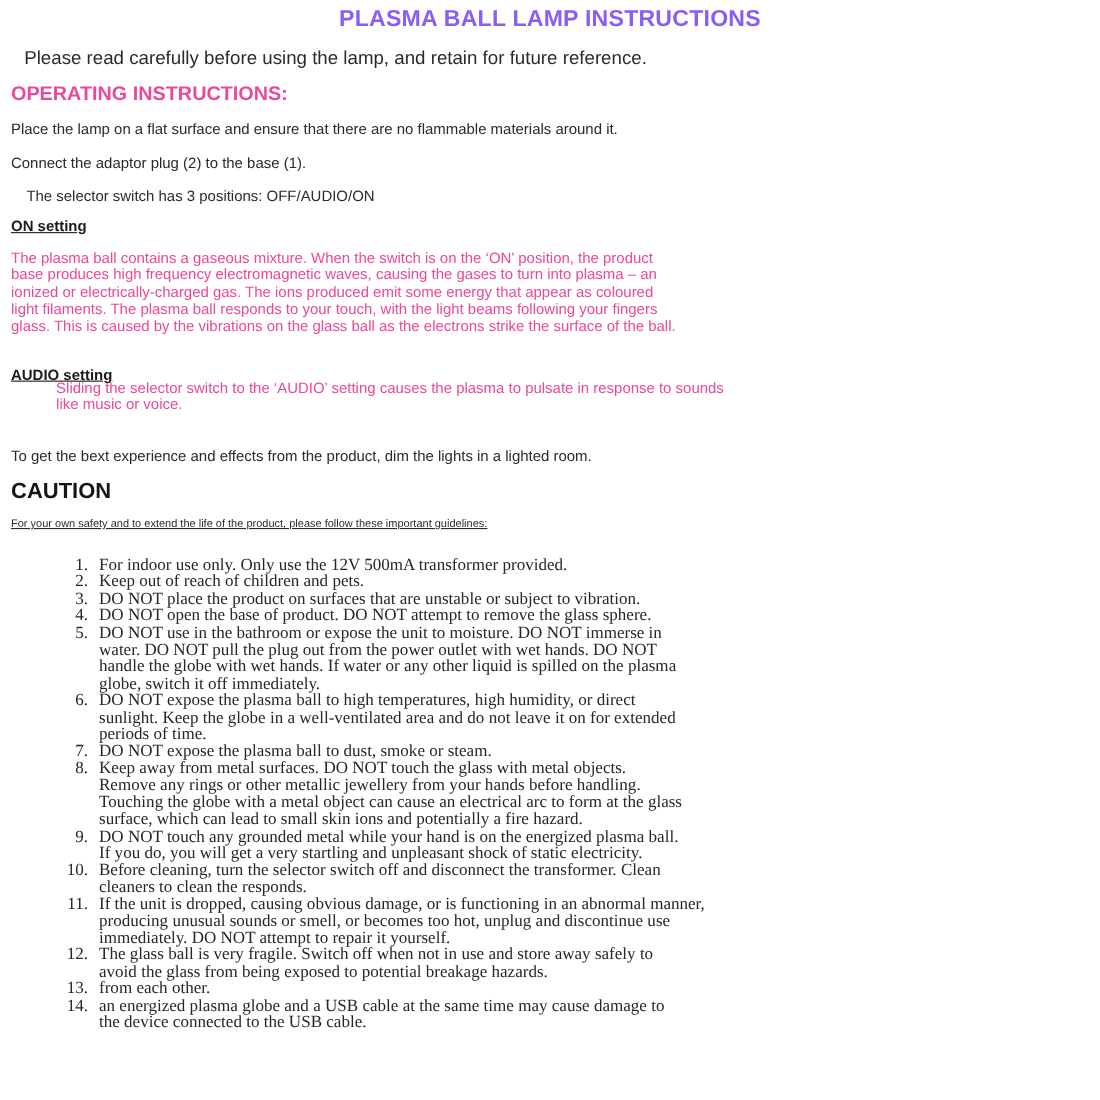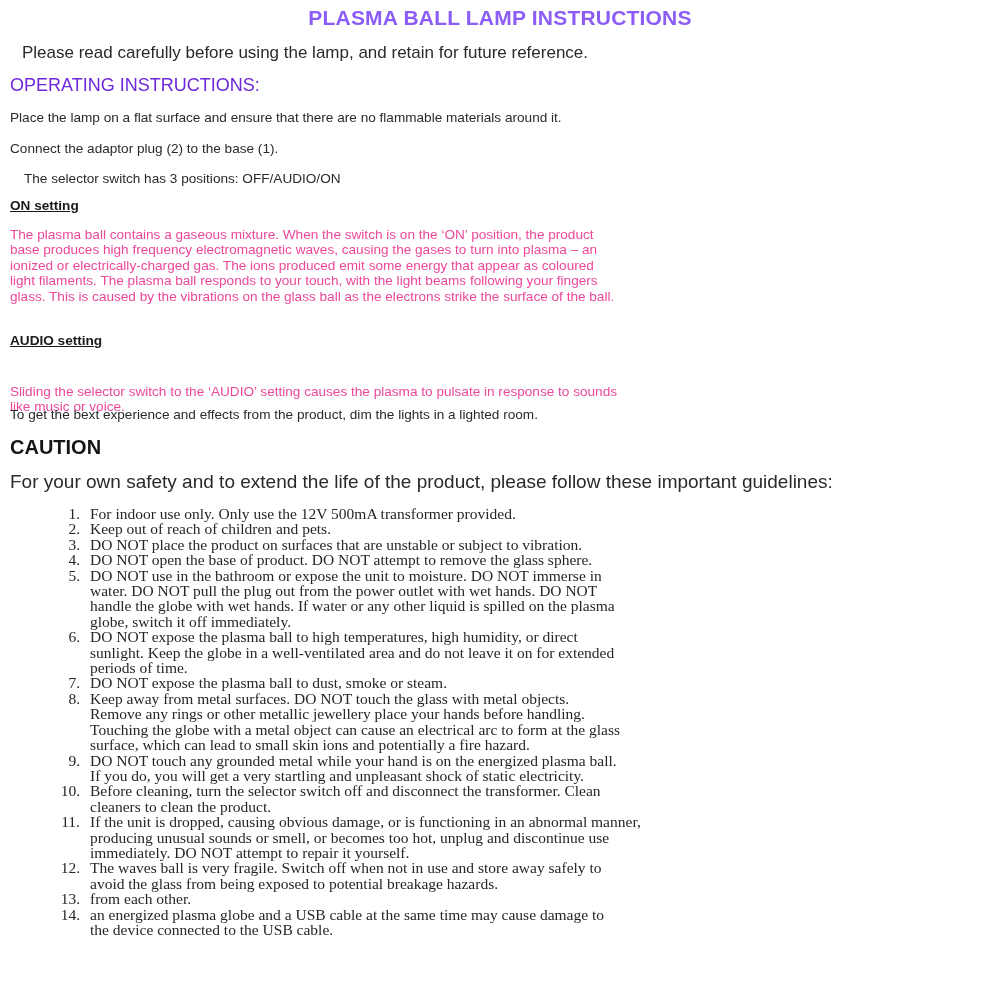--- a/index.html
+++ b/index.html
@@ -4,21 +4,21 @@
 <style>
   html, body { margin: 0; padding: 0; background: #ffffff; }
   body { width: 1000px; height: 1000px; overflow: hidden; position: relative; color: #1a1a1a; }
   .doc { position: absolute; left: 0; top: 0; width: 1000px; height: 1000px; }
   .sans { font-family: "Liberation Sans", "DejaVu Sans", sans-serif; }
   .serif { font-family: "Liberation Serif", "DejaVu Serif", serif; }
   .abs { position: absolute; white-space: nowrap; }
 
   .title { top: 6px; left: 0; width: 1000px; text-align: center; font-size: 21px; font-weight: bold; letter-spacing: 0.2px; color: #8b5cf6; }
   .intro { top: 43px; left: 10px; font-size: 17px; color: #2a2a2a; margin-left: 12px; }
-  .h2 { font-size: 18px; font-weight: normal; color: #6d28d9; text-align: right; }
+  .h2 { font-size: 18px; font-weight: bold; color: #ec4899; text-align: right; }
   .p { font-size: 13.6px; color: #2a2a2a; }
   .sub { font-size: 13.6px; font-weight: bold; text-decoration: underline; color: #1a1a1a; }
   .para { position: absolute; left: 10px; font-size: 13.6px; line-height: 15.4px; color: #ec4899; }
   .para span { display: block; white-space: nowrap; }
   .caution { top: 436px; left: 10px; font-size: 20px; font-weight: bold; color: #151515; }
 
   .list { position: absolute; left: 48px; top: 506px; width: 950px; font-size: 15.5px; line-height: 15.4px; color: #262626; }
   .li { position: relative; padding-left: 42px; }
   .li .num { position: absolute; left: 0; width: 32px; text-align: right; }
   .li .line { display: block; white-space: nowrap; }
@@ -39,28 +39,28 @@
   <div class="abs sans sub" style="top:198px;left:10px;">ON setting</div>
   <div class="para sans" style="top:227px;">
     <span>The plasma ball contains a gaseous mixture.  When the switch is on the ‘ON’ position, the product</span>
     <span>base produces high frequency electromagnetic waves, causing the gases to turn into plasma – an</span>
     <span>ionized or electrically-charged gas.  The ions produced emit some energy that appear as coloured</span>
     <span>light filaments.  The plasma ball responds to your touch, with the light beams following your fingers</span>
     <span>glass.  This is caused by the vibrations on the glass ball as the electrons strike the surface of the ball.</span>
   </div>
 
   <div class="abs sans sub" style="top:333px;left:10px;">AUDIO setting</div>
-  <div class="para sans" style="top:384px;">
+  <div class="para sans" style="top:345px;margin-left:41px;">
     <span>Sliding the selector switch to the ‘AUDIO’ setting causes the plasma to pulsate in response to sounds</span>
     <span>like music or voice.</span>
   </div>
   <div class="abs sans p" style="top:407px;left:10px;">To get the bext experience and effects from the product, dim the lights in a lighted room.</div>
 
   <div class="abs sans caution">CAUTION</div>
-  <div class="abs sans p" style="top:471px;left:10px;font-size:19px;">For your own safety and to extend the life of the product, please follow these important guidelines:</div>
+  <div class="abs sans p" style="top:471px;left:10px;font-size:10px;text-decoration:underline;">For your own safety and to extend the life of the product, please follow these important guidelines:</div>
 
   <div class="list serif">
     <div class="li">
       <span class="num">1.</span>
       <span class="line">For indoor use only.  Only use the 12V 500mA transformer provided.</span>
     </div>
     <div class="li">
       <span class="num">2.</span>
       <span class="line">Keep out of reach of children and pets.</span>
     </div>
@@ -85,43 +85,43 @@
       <span class="line">sunlight.  Keep the globe in a well-ventilated area and do not leave it on for extended</span>
       <span class="line">periods of time.</span>
     </div>
     <div class="li">
       <span class="num">7.</span>
       <span class="line">DO NOT expose the plasma ball to dust, smoke or steam.</span>
     </div>
     <div class="li">
       <span class="num">8.</span>
       <span class="line">Keep away from metal surfaces.  DO NOT touch the glass with metal objects.</span>
-      <span class="line">Remove any rings or other metallic jewellery place your hands before handling.</span>
+      <span class="line">Remove any rings or other metallic jewellery from your hands before handling.</span>
       <span class="line">Touching the globe with a metal object can cause an electrical arc to form at the glass</span>
       <span class="line">surface, which can lead to small skin ions and potentially a fire hazard.</span>
     </div>
     <div class="li">
       <span class="num">9.</span>
       <span class="line">DO NOT touch any grounded metal while your hand is on the energized plasma ball.</span>
       <span class="line">If you do, you will get a very startling and unpleasant shock of static electricity.</span>
     </div>
     <div class="li">
       <span class="num">10.</span>
       <span class="line">Before cleaning, turn the selector switch off and disconnect the transformer.  Clean</span>
-      <span class="line">cleaners to clean the product.</span>
+      <span class="line">cleaners to clean the responds.</span>
     </div>
     <div class="li">
       <span class="num">11.</span>
       <span class="line">If the unit is dropped, causing obvious damage, or is functioning in an abnormal manner,</span>
       <span class="line">producing unusual sounds or smell, or becomes too hot, unplug and discontinue use</span>
       <span class="line">immediately.   DO NOT attempt to repair it yourself.</span>
     </div>
     <div class="li">
       <span class="num">12.</span>
-      <span class="line">The waves ball is very fragile.  Switch off when not in use and store away safely to</span>
+      <span class="line">The glass ball is very fragile.  Switch off when not in use and store away safely to</span>
       <span class="line">avoid the glass from being exposed to potential breakage hazards.</span>
     </div>
     <div class="li">
       <span class="num">13.</span>
       <span class="line">from each other.</span>
     </div>
     <div class="li">
       <span class="num">14.</span>
       <span class="line">an energized plasma globe and a USB cable at the same time may cause damage to</span>
       <span class="line">the device connected to the USB cable.</span>

